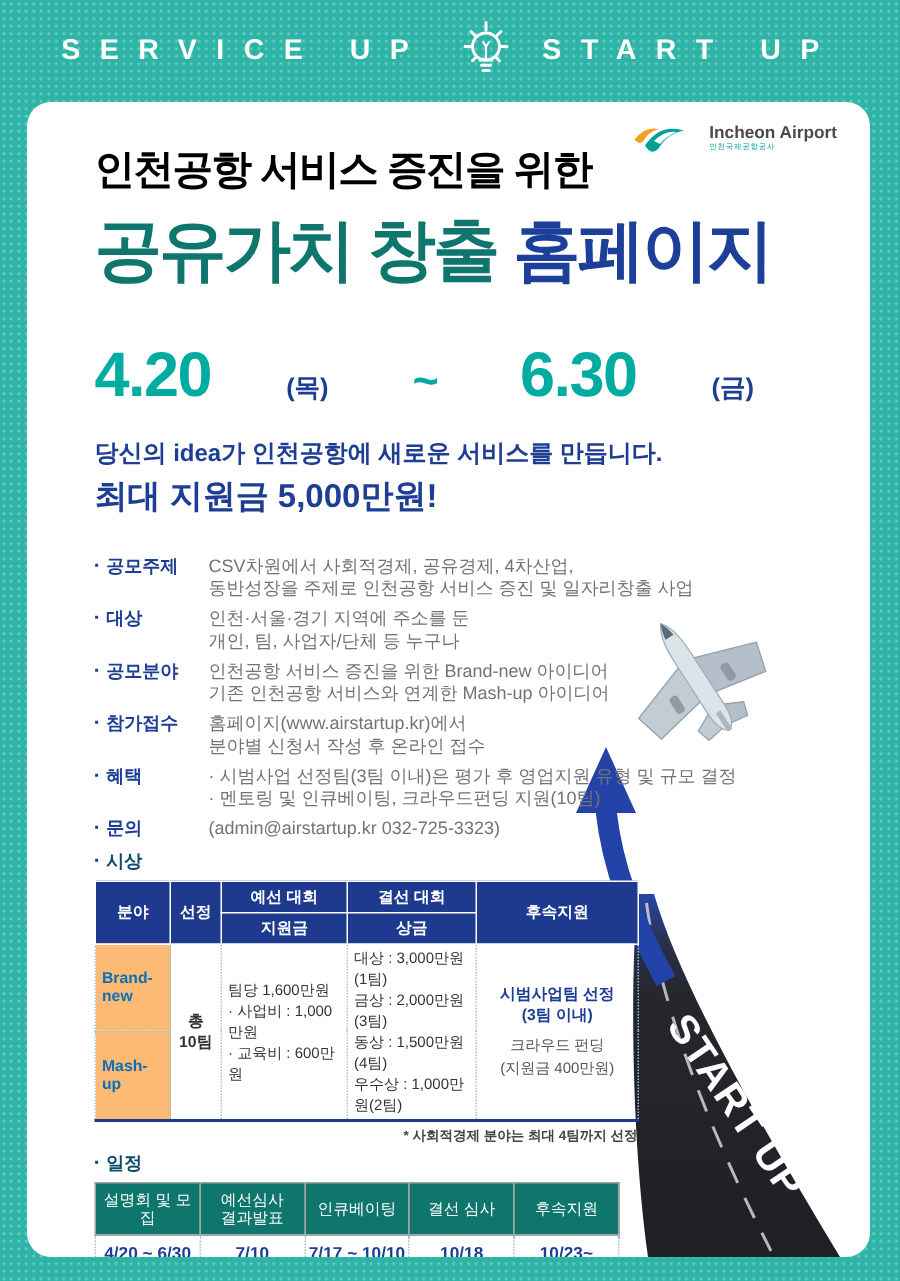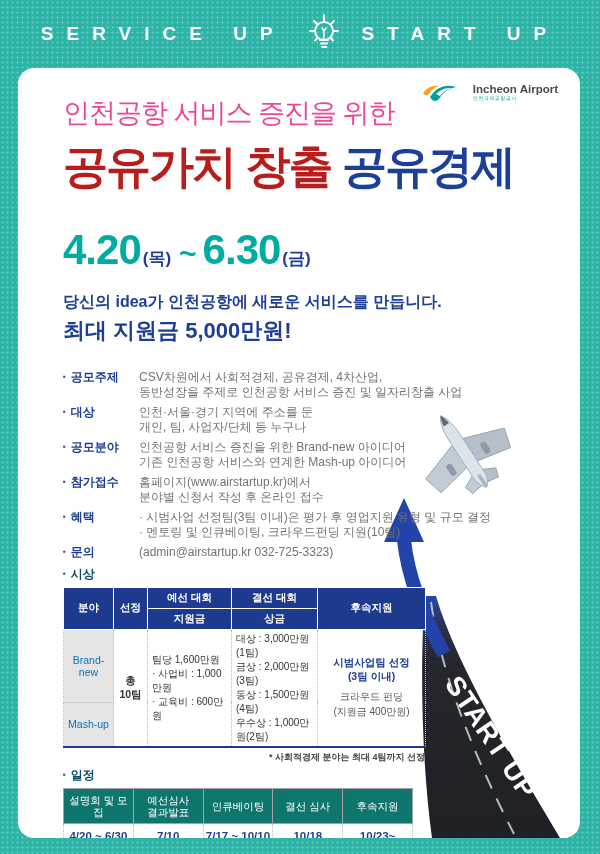--- a/index.html
+++ b/index.html
@@ -15,45 +15,45 @@
   .bulb{width:44px;height:46px;flex:0 0 auto;margin-top:-4px;}
   
   .card{position:absolute;left:18px;right:20px;top:68px;bottom:16px;background:#fff;
         border-radius:16px;overflow:hidden;}
   
   .apLogo{position:absolute;top:12px;right:22px;display:flex;align-items:center;gap:15px;z-index:3;}
   .apLogo .t1{font-size:11.5px;font-weight:800;color:#4a4a4a;line-height:12px;}
   .apLogo .t2{font-size:5px;color:#00a09a;line-height:6px;letter-spacing:.5px;}
   
   .content{position:absolute;left:45px;top:24px;width:480px;z-index:2;}
-  .title1{margin-top:4px;font-size:27px;font-weight:400;letter-spacing:-1px;color:#ec4899;line-height:34px;white-space:nowrap;}
+  .title1{margin-top:4px;font-size:27px;font-weight:700;letter-spacing:-1px;color:#000000;line-height:34px;white-space:nowrap;}
   .title2{margin-top:8px;font-size:45px;font-weight:800;letter-spacing:-2px;line-height:58px;white-space:nowrap;}
-  .title2 .teal{color:#b91c1c;}
+  .title2 .teal{color:#0f766e;}
   .title2 .navy{color:#1c3f99;}
-  .dates{margin-top:30px;display:flex;align-items:baseline;white-space:nowrap;}
+  .dates{margin-top:30px;display:flex;align-items:baseline;white-space:nowrap;gap:48px;}
   .dates .num{font-size:42px;font-weight:800;color:#00aca1;letter-spacing:-1px;}
   .dates .day{font-size:17px;font-weight:800;color:#1d3e94;margin:0 2px;}
   .dates .tilde{font-size:30px;font-weight:800;color:#00aca1;margin:0 6px;}
   .sub1{margin-top:18px;font-size:16px;font-weight:800;color:#1d3e94;white-space:nowrap;}
   .sub2{margin-top:3px;font-size:22px;font-weight:800;color:#1d3e94;white-space:nowrap;}
   .info{margin-top:24px;}
   .item{display:flex;margin-bottom:6px;}
   .ilabel{flex:0 0 76px;font-size:12px;font-weight:800;color:#1d3e94;line-height:14.5px;}
   .ilabel::before{content:"▪";font-size:8px;vertical-align:2px;margin-right:5px;color:#1d3e94;}
   .ilines{font-size:12px;color:#737373;line-height:14.5px;white-space:nowrap;}
   .secLabel{font-size:12px;font-weight:800;color:#0c4a6e;line-height:15px;}
   .secLabel::before{content:"▪";font-size:8px;vertical-align:2px;margin-right:5px;}
   .awardsLabel{margin-top:6px;}
   
   table{border-collapse:collapse;table-layout:fixed;}
   .awards{width:362px;margin-top:5px;border-bottom:2px solid #1e3a8e;}
   .awards th{background:#1e3a8e;color:#fff;font-size:10.5px;font-weight:700;
              border:1px solid #fff;padding:3px 1px;}
   .awards td{font-size:10px;color:#333;border:1px dotted #9cc3dd;padding:2px 4px;vertical-align:middle;}
-  .awards td.cat{background:#e5e5e5;color:#0a6fb8;font-weight:400;font-size:10.5px;text-align:center;}
+  .awards td.cat{background:#fdba74;color:#0a6fb8;font-weight:700;font-size:10.5px;}
   .awards td.sel{text-align:center;font-weight:700;font-size:10.5px;}
   .awards .fup{text-align:center;}
   .awards .fup .n{color:#1d3e94;font-weight:800;font-size:10.5px;}
   .awards .fup .g{color:#555;margin-top:1px;}
   .awards .sp{height:5px;}
   .footnote{width:362px;margin-top:3px;font-size:9px;font-weight:700;color:#444;text-align:right;}
   .schedLabel{margin-top:3px;}
   .sched{width:350px;margin-top:5px;border-bottom:2px solid #1e3a8e;}
   .sched th{background:#0f766e;color:#fff;font-size:10.5px;font-weight:400;border:1px solid #a3a3a3;
             padding:3px 0;height:28px;}
@@ -129,21 +129,21 @@
       <path d="M7,0 L18,0 C36,62 88,152 142,242 L14,242 C3,162 2,60 7,0 Z" fill="url(#roadgrad)"></path>
       <path d="M13,6 C22,72 52,152 96,238" stroke="#cfd4da" stroke-width="2" stroke-dasharray="15 11" fill="none" opacity="0.85"></path>
       <text transform="translate(50,52) rotate(56)" fill="#ffffff" font-size="15" font-weight="800" letter-spacing="1">SERVICE UP</text>
       <text transform="translate(26,88) rotate(56)" fill="#ffffff" font-size="27" font-weight="800" letter-spacing="1">START UP</text>
     </svg>
 
     <div class="content">
       <div class="title1">인천공항 서비스 증진을 위한</div>
       <div class="title2">
         <span class="teal">공유가치 창출</span>
-        <span class="navy">공유경제</span>
+        <span class="navy">홈페이지</span>
       </div>
 
       <div class="dates">
         <span class="num">4.20</span>
         <span class="day">(목)</span>
         <span class="tilde">~</span>
         <span class="num">6.30</span>
         <span class="day">(금)</span>
       </div>
 

